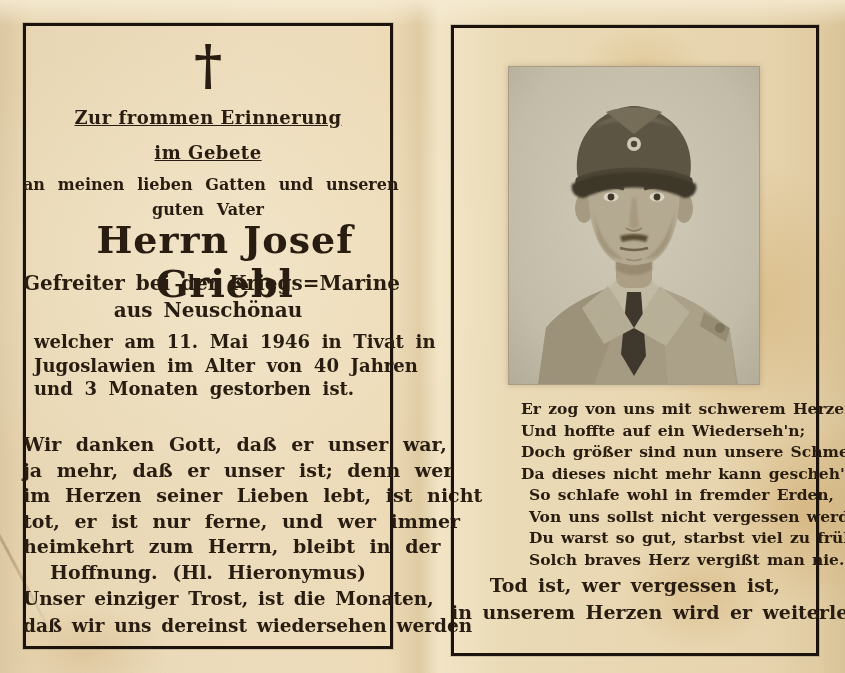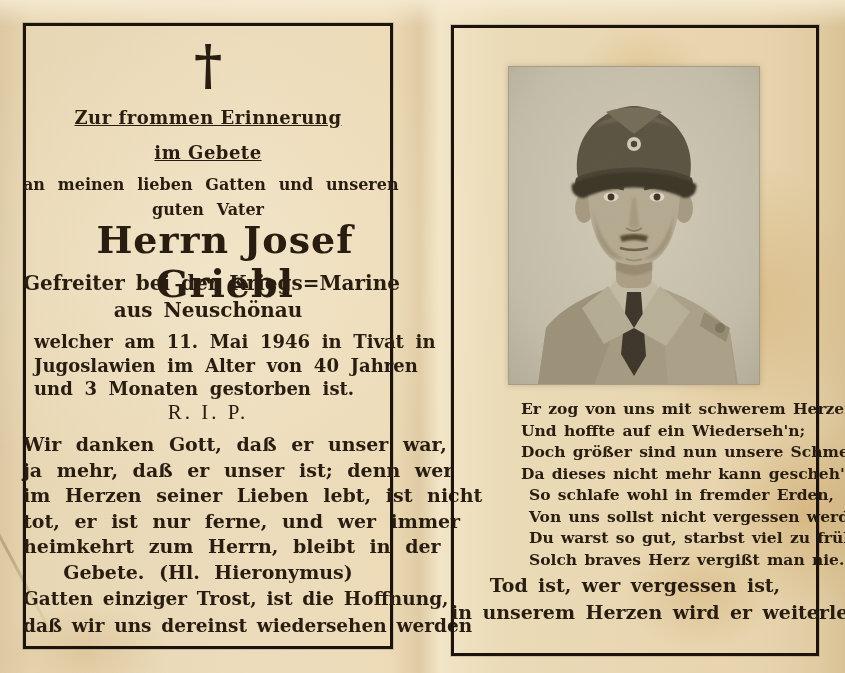--- a/index.html
+++ b/index.html
@@ -80,33 +80,32 @@
       <div class="line">Gefreiter bei der Kriegs=Marine</div>
       <div class="line">aus Neuschönau</div>
     </div>
 
   <div class="tblock fraktur death">
       <div class="line">welcher am 11. Mai 1946 in Tivat in</div>
       <div class="line">Jugoslawien im Alter von 40 Jahren</div>
       <div class="line">und 3 Monaten gestorben ist.</div>
     </div>
 
-  <div class="tblock rip">R. I. P.</div>
 
   <div class="tblock fraktur quote">
       <div class="line">Wir danken Gott, daß er unser war,</div>
       <div class="line">ja mehr, daß er unser ist; denn wer</div>
       <div class="line">im Herzen seiner Lieben lebt, ist nicht</div>
       <div class="line">tot, er ist nur ferne, und wer immer</div>
       <div class="line">heimkehrt zum Herrn, bleibt in der</div>
-      <div class="line">Gebete. (Hl. Hieronymus)</div>
+      <div class="line">Hoffnung. (Hl. Hieronymus)</div>
     </div>
 
   <div class="tblock fraktur hope">
-      <div class="line">Gatten einziger Trost, ist die Hoffnung,</div>
+      <div class="line">Unser einziger Trost, ist die Monaten,</div>
       <div class="line">daß wir uns dereinst wiedersehen werden</div>
     </div>
 
   <div class="frame right-frame"></div>
 
   <div class="photo">
     <svg width="252" height="319" viewBox="0 0 252 319" xmlns="http://www.w3.org/2000/svg">
       <defs>
         <radialGradient id="pbg" cx="50%" cy="45%" r="75%">
           <stop offset="0%" stop-color="#d2ccba"></stop>

